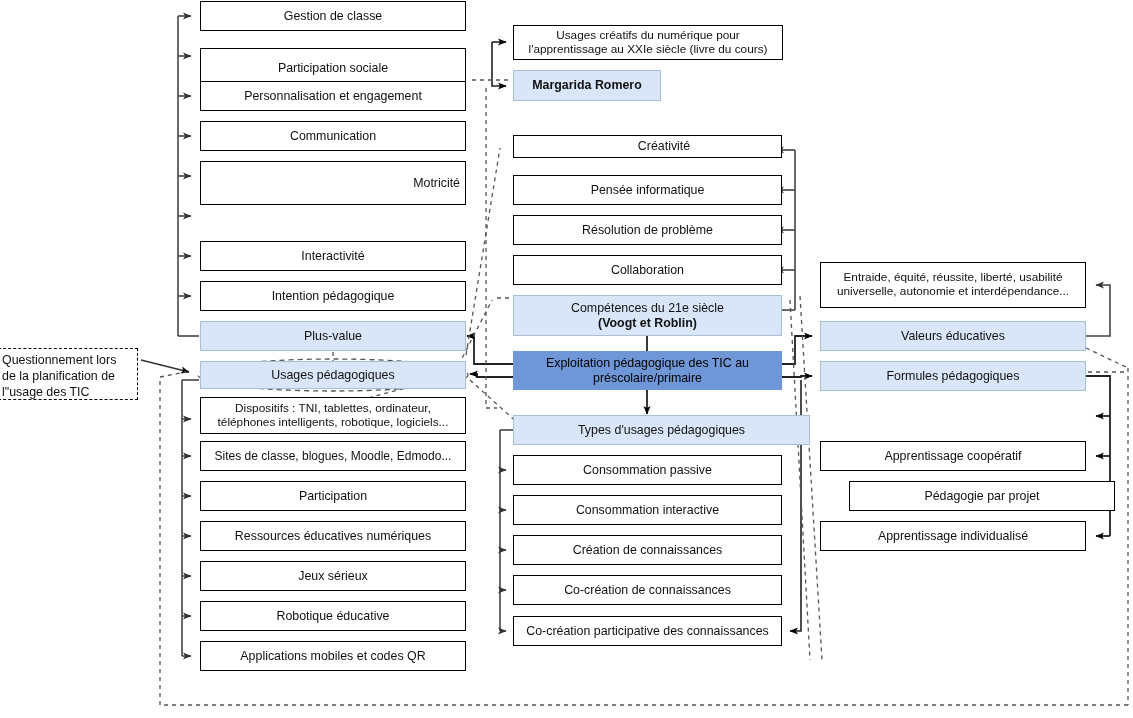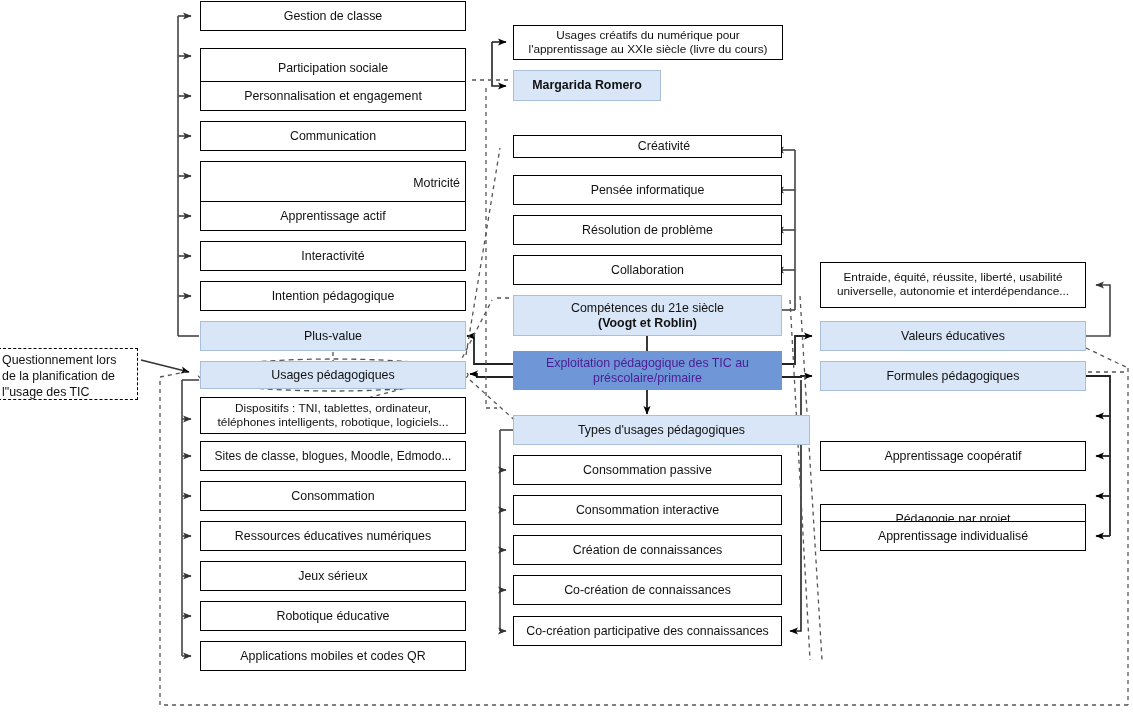--- a/index.html
+++ b/index.html
@@ -4,21 +4,21 @@
 <style>
   html,body{margin:0;padding:0;background:#ffffff;}
   body{width:1133px;height:718px;position:relative;overflow:hidden;
        font-family:"Liberation Sans","DejaVu Sans",sans-serif;}
   #canvas{position:absolute;left:0;top:0;width:1133px;height:718px;}
   svg.wires{position:absolute;left:0;top:0;width:1133px;height:718px;pointer-events:none;}
   .node{position:absolute;box-sizing:border-box;border:1.4px solid #000;
         background:#fff;display:flex;align-items:center;justify-content:center;
         text-align:center;font-size:12.4px;color:#111;line-height:1.18;padding:1px 5px;}
   .node.blue{background:#d8e6f8;border-color:#a9bfd8;}
-  .node.dark{background:#6f96d6;border-color:#6f96d6;color:#4c1d95;}
+  .node.dark{background:#6f96d6;border-color:#6f96d6;color:#000000;}
   .node.dashed{border:1.3px dashed #000;background:#fff;
         justify-content:flex-start;text-align:left;align-items:flex-start;
         padding:4px 4px 4px 3px;line-height:1.28;}
   .node .ttl{display:block;}
 </style>
 </head>
 <body>
 
 <div id="canvas">
 
@@ -151,23 +151,20 @@
   </div>
   <div class="node" style="left:200px;top:81px;width:266px;height:30px;">
     <span>Personnalisation et engagement</span>
   </div>
   <div class="node" style="left:200px;top:121px;width:266px;height:30px;">
     <span>Communication</span>
   </div>
   <div class="node" style="left:200px;top:161px;width:266px;height:44px;justify-content:flex-end;">
     <span>Motricité</span>
   </div>
-  <div class="node" style="left:200px;top:201px;width:266px;height:30px;">
-    <span>Apprentissage actif</span>
-  </div>
   <div class="node" style="left:200px;top:241px;width:266px;height:30px;">
     <span>Interactivité</span>
   </div>
   <div class="node" style="left:200px;top:281px;width:266px;height:30px;">
     <span>Intention pédagogique</span>
   </div>
   <div class="node blue" style="left:200px;top:321px;width:266px;height:30px;">
     <span>Plus-value</span>
   </div>
 
@@ -178,21 +175,21 @@
   <div class="node blue" style="left:200px;top:361px;width:266px;height:28px;">
     <span>Usages pédagogiques</span>
   </div>
   <div class="node" style="left:200px;top:397px;width:266px;height:37px;font-size:11.8px;">
     <span>Dispositifs : TNI, tablettes, ordinateur, téléphones intelligents, robotique, logiciels...</span>
   </div>
   <div class="node" style="left:200px;top:441px;width:266px;height:30px;font-size:12px;">
     <span>Sites de classe, blogues, Moodle, Edmodo...</span>
   </div>
   <div class="node" style="left:200px;top:481px;width:266px;height:30px;">
-    <span>Consommation</span>
+    <span>Participation</span>
   </div>
   <div class="node" style="left:200px;top:521px;width:266px;height:30px;">
     <span>Ressources éducatives numériques</span>
   </div>
   <div class="node" style="left:200px;top:561px;width:266px;height:30px;">
     <span>Jeux sérieux</span>
   </div>
   <div class="node" style="left:200px;top:601px;width:266px;height:30px;">
     <span>Robotique éducative</span>
   </div>
@@ -253,20 +250,20 @@
   </div>
   <div class="node blue" style="left:820px;top:321px;width:266px;height:30px;">
     <span>Valeurs éducatives</span>
   </div>
   <div class="node blue" style="left:820px;top:361px;width:266px;height:30px;">
     <span>Formules pédagogiques</span>
   </div>
   <div class="node" style="left:820px;top:441px;width:266px;height:30px;">
     <span>Apprentissage coopératif</span>
   </div>
-  <div class="node" style="left:820px;top:481px;width:266px;height:30px;margin-top:23px;">
+  <div class="node" style="left:849px;top:481px;width:266px;height:30px;">
     <span>Pédagogie par projet</span>
   </div>
   <div class="node" style="left:820px;top:521px;width:266px;height:30px;">
     <span>Apprentissage individualisé</span>
   </div>
 
 </div>
 
 </body></html>

